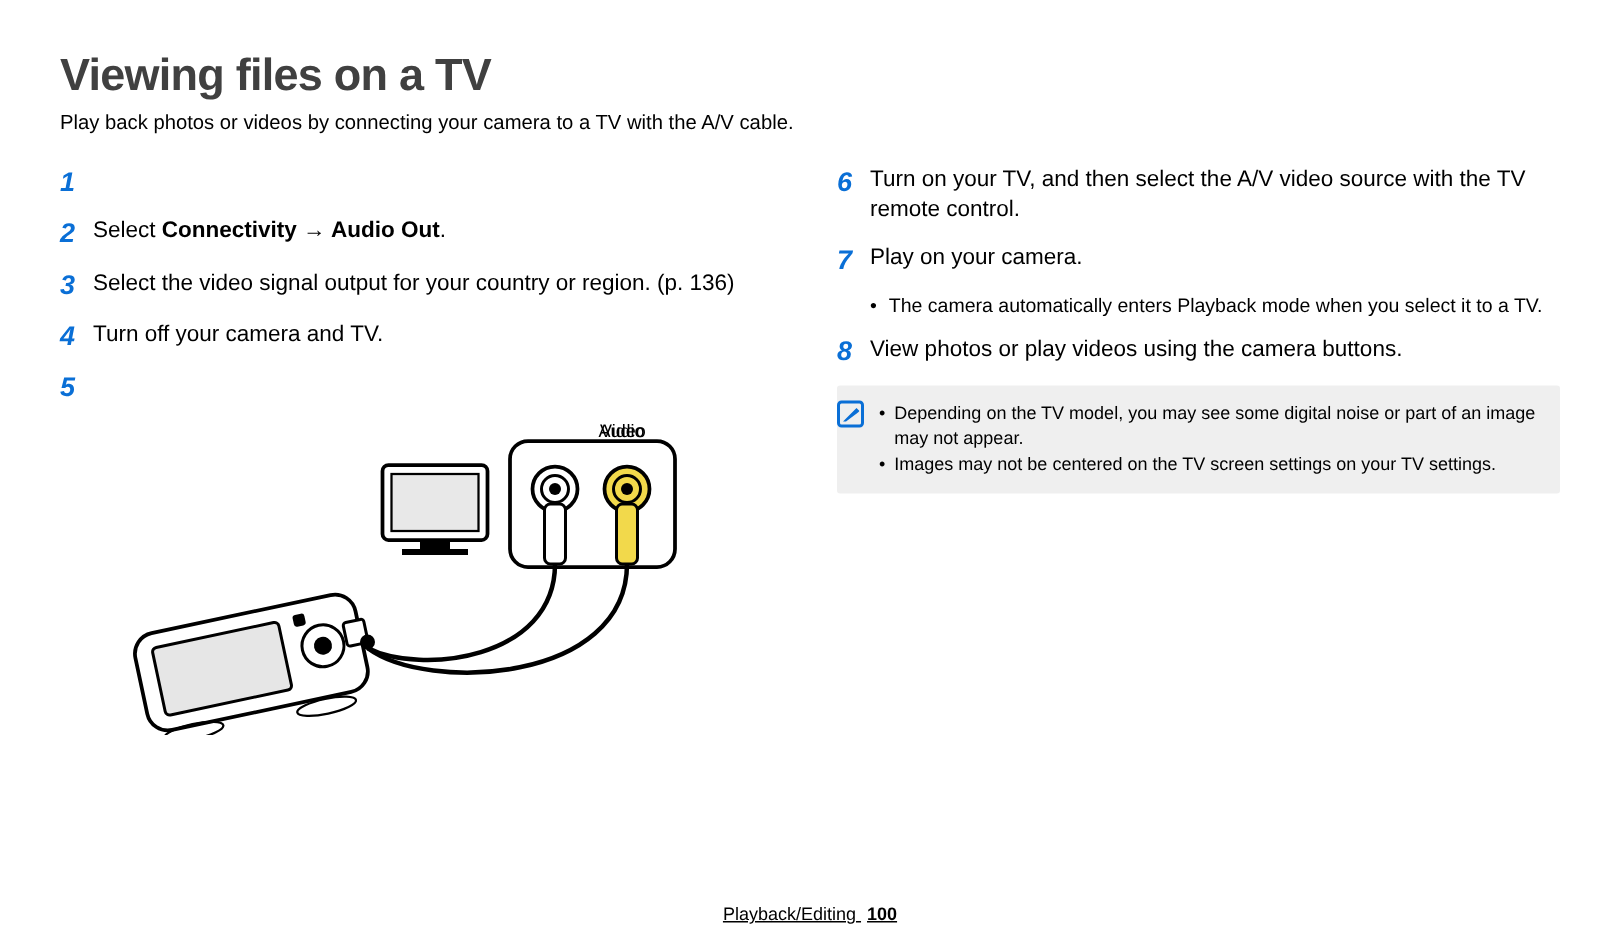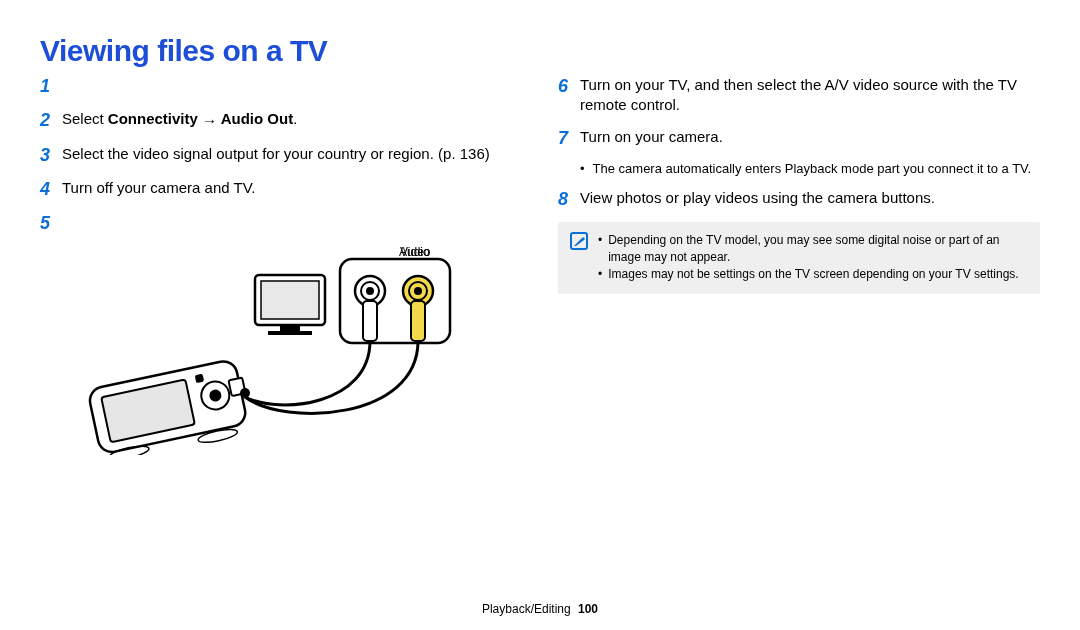--- a/index.html
+++ b/index.html
@@ -1,49 +1,50 @@
 <!DOCTYPE html>
 <html><head>
 <meta charset="utf-8">
 <style>
   * { box-sizing: border-box; margin: 0; padding: 0; }
   html, body { width: 1080px; height: 630px; background: #fff; font-family: Arial, Helvetica, sans-serif; color: #000; }
   .page { padding: 34px 40px 20px 40px; width: 100%; height: 100%; position: relative; }
-  .title { color: #1d4ed8; font-weight: 700; font-size: 30px; letter-spacing: -0.5px; margin-bottom: 6px; }
+  .title { color: #404040; font-weight: 700; font-size: 30px; letter-spacing: -0.5px; margin-bottom: 6px; }
   .subtitle { font-size: 13.5px; margin-bottom: 20px; }
   .columns { display: flex; gap: 36px; }
   .col { flex: 1; }
   .step { display: flex; align-items: flex-start; margin-bottom: 10px; font-size: 15px; line-height: 1.35; }
   .step-num { color: #0a6fd6; font-style: italic; font-weight: 600; font-size: 18px; width: 22px; flex-shrink: 0; }
   .step-text { padding-top: 1px; }
   .step-text b { font-weight: 700; }
   .sub-bullet { display: flex; font-size: 13px; margin: 2px 0 10px 22px; line-height: 1.35; }
   .sub-bullet::before { content: "•"; margin-right: 8px; }
   .mode-icon { display: inline-flex; vertical-align: -3px; }
-  .note-box { display: flex; background: #efefef; border-radius: 2px; padding: 10px 12px; margin-top: 6px; margin-left: 0; }
+  .note-box { display: flex; background: #efefef; border-radius: 2px; padding: 10px 0; margin-top: 6px; margin-left: 0; }
   .note-icon { width: 18px; height: 18px; border: 2px solid #0a6fd6; border-radius: 3px; color: #0a6fd6; display: flex; align-items: center; justify-content: center; font-size: 13px; font-weight: 700; flex-shrink: 0; margin-right: 10px; }
   .note-list { font-size: 12px; line-height: 1.45; }
   .note-list li { list-style: none; display: flex; }
   .note-list li::before { content: "•"; margin-right: 6px; }
-  .footer { position: absolute; bottom: 14px; left: 0; right: 0; text-align: center; font-size: 12px; }
+  .footer { position: absolute; bottom: 14px; left: 0; right: 0; text-align: center; font-size: 12px; text-decoration: underline; }
   .footer .pg { font-weight: 700; margin-left: 4px; }
 
   
   .illus { position: relative; width: 430px; height: 210px; margin: 8px 0 0 40px; }
   .illus svg { display: block; }
   .av-label { position: absolute; font-size: 12px; }
   .label-audio { left: 275px; top: 0; margin-left: 44px; }
   .label-video { left: 320px; top: 0; }
 </style>
 </head>
 <body>
 
 <div class="page">
 
   <h1 class="title">Viewing files on a TV</h1>
+  <p class="subtitle">Play back photos or videos by connecting your camera to a TV with the A/V cable.</p>
 
   <div class="columns">
 
     <div class="col">
 
       <div class="step">
         <span class="step-num">1</span>
       </div>
 
       <div class="step">
@@ -114,44 +115,44 @@
 
     <div class="col">
 
       <div class="step">
         <span class="step-num">6</span>
         <span class="step-text">Turn on your TV, and then select the A/V video source with the TV remote control.</span>
       </div>
 
       <div class="step">
         <span class="step-num">7</span>
-        <span class="step-text">Turn on your camera.</span>
+        <span class="step-text">Play on your camera.</span>
       </div>
 
       <div class="sub-bullet">
-        <span>The camera automatically enters Playback mode part you connect it to a TV.</span>
+        <span>The camera automatically enters Playback mode when you select it to a TV.</span>
       </div>
 
       <div class="step">
         <span class="step-num">8</span>
         <span class="step-text">View photos or play videos using the camera buttons.</span>
       </div>
 
       <div class="note-box">
         <div class="note-icon">
           <svg width="12" height="12" viewBox="0 0 12 12">
               <path d="M1 11 L9 3 L11 5 L3 11 Z M9 3 L10 2 L12 4 L11 5 Z" fill="#0a6fd6"></path>
             </svg>
         </div>
         <ul class="note-list">
           <li>
               <span>Depending on the TV model, you may see some digital noise or part of an image may not appear.</span>
             </li>
           <li>
-              <span>Images may not be settings on the TV screen depending on your TV settings.</span>
+              <span>Images may not be centered on the TV screen settings on your TV settings.</span>
             </li>
         </ul>
       </div>
 
     </div>
   </div>
 
   <div class="footer">
     <span>Playback/Editing</span>
     <span class="pg">100</span>

